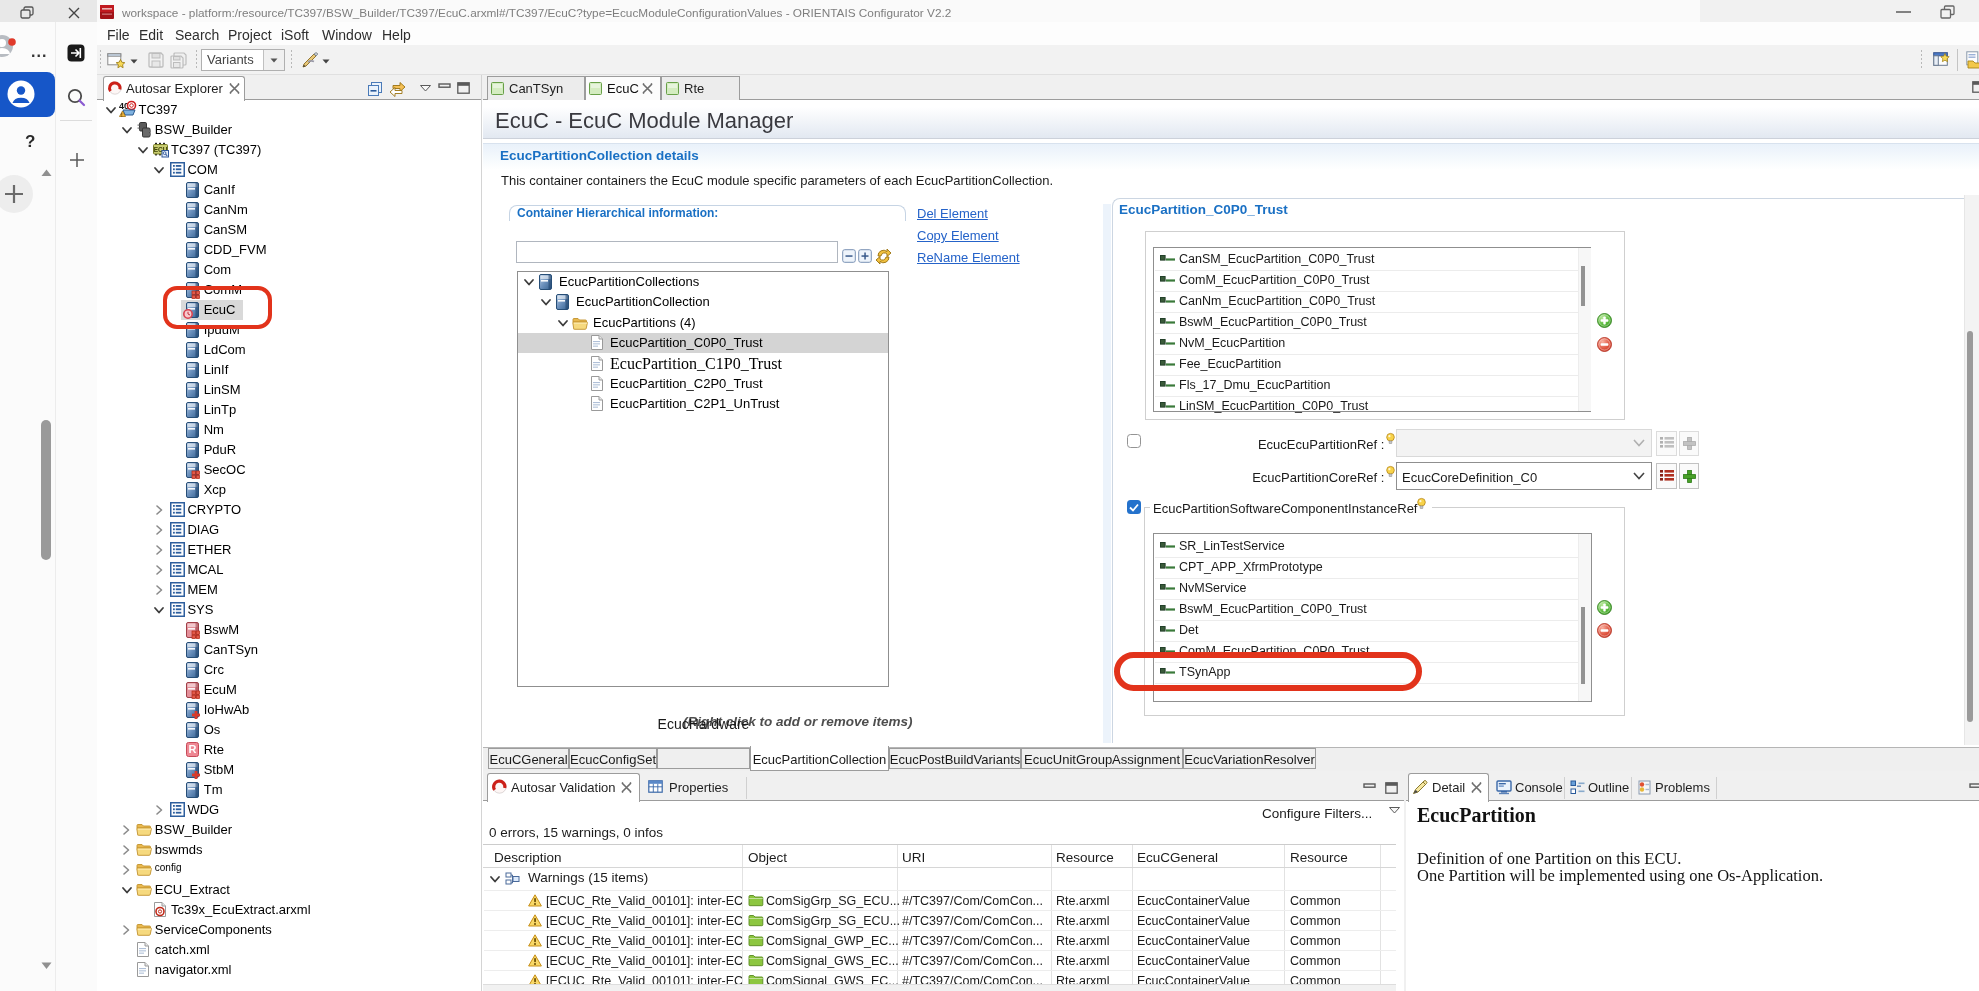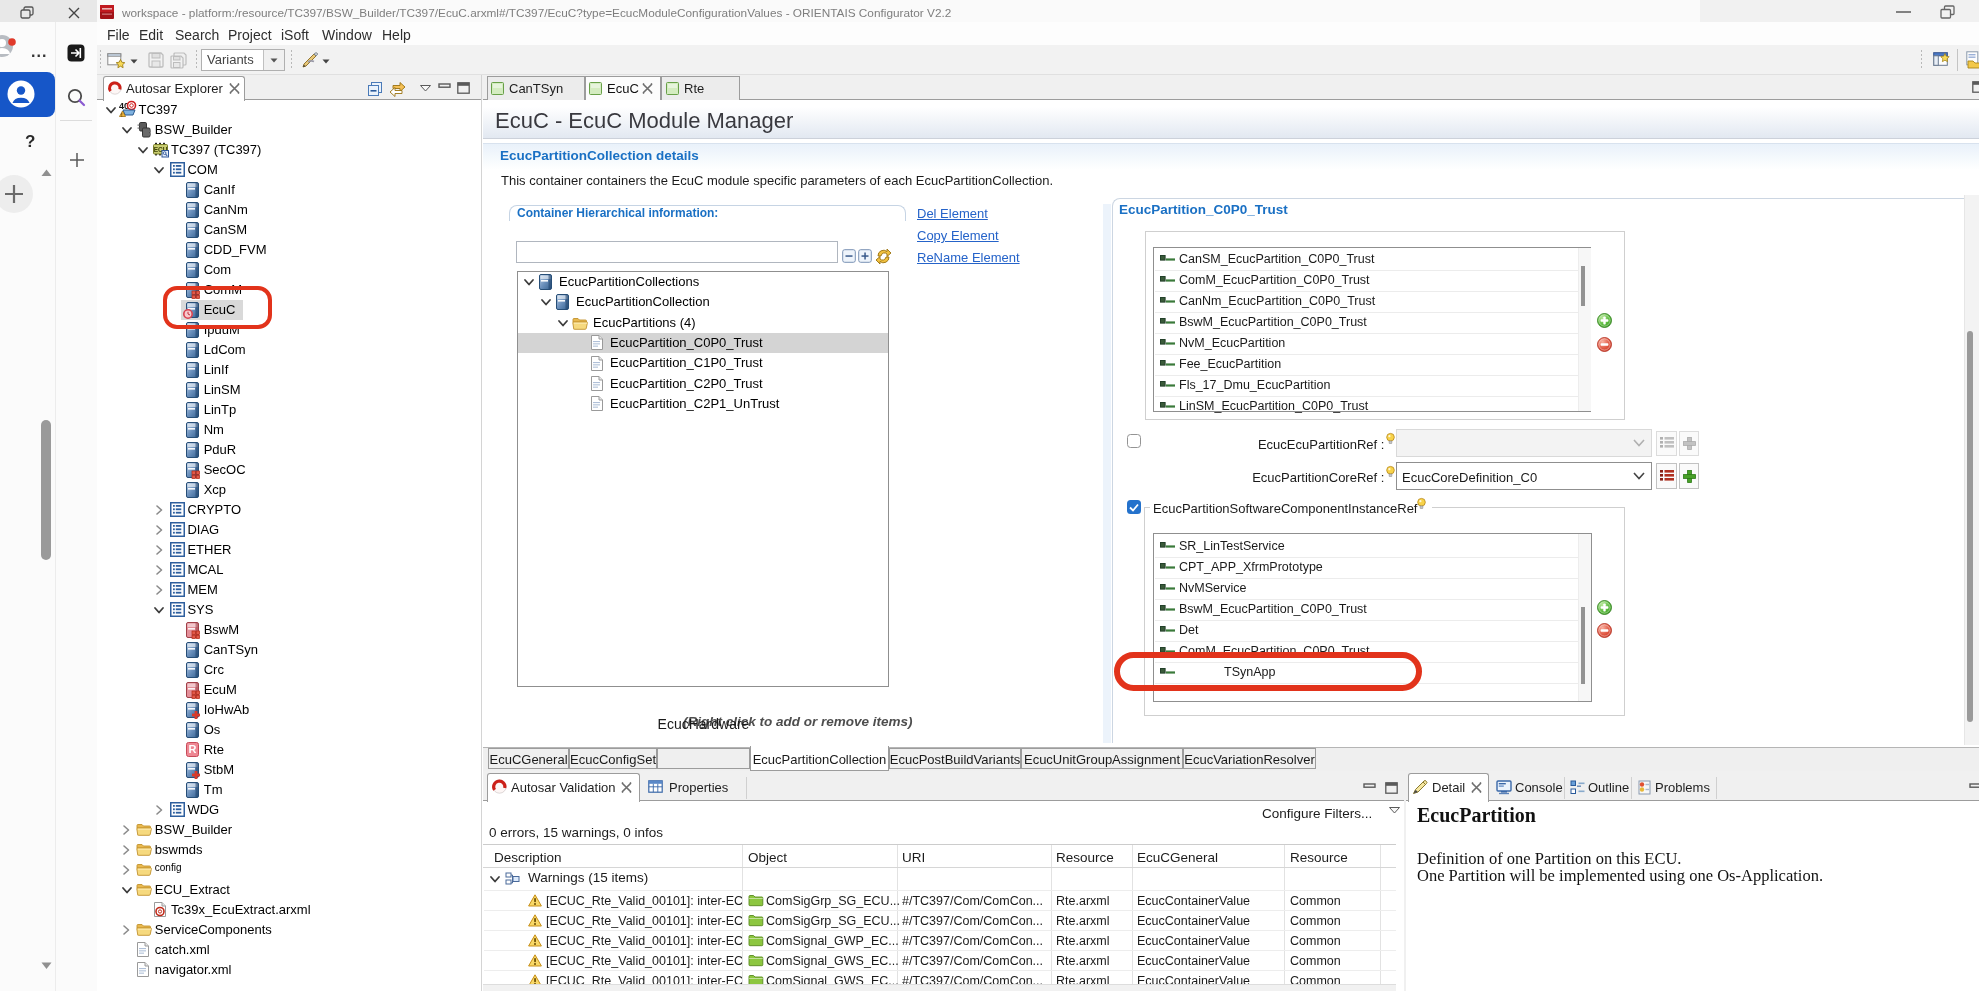--- a/index.html
+++ b/index.html
@@ -696,21 +696,21 @@
     <rect x="2" y="10.6" width="5" height="1.1" fill="#b0c0d8"></rect>
   </svg>
 <div class="tx" style="left:610px;top:334.90000000000003px;font-size:13px;color:#000;">EcucPartition_C0P0_Trust</div>
 <svg class="abs" style="left:590.5px;top:355.70000000000005px" width="12" height="15" viewBox="0 0 12 15">
     <path d="M0.5 0.5 L8 0.5 L11.5 4 L11.5 14.5 L0.5 14.5 Z" fill="#fff" stroke="#9a9a9a"></path>
     <path d="M8 0.5 L8 4 L11.5 4" fill="#e8e8e8" stroke="#9a9a9a"></path>
     <rect x="2" y="6" width="7" height="1.1" fill="#b0c0d8"></rect>
     <rect x="2" y="8.3" width="7" height="1.1" fill="#b0c0d8"></rect>
     <rect x="2" y="10.6" width="5" height="1.1" fill="#b0c0d8"></rect>
   </svg>
-<div class="tx" style="left:610px;top:355.20000000000005px;font-size:13px;color:#000;">EcucPartition_C1P0_Trust</div>
+<div class="tx" style="left:610px;top:355.20000000000005px;font-size:16px;color:#000;font-family:Liberation Serif, serif;">EcucPartition_C1P0_Trust</div>
 <svg class="abs" style="left:590.5px;top:376.00000000000006px" width="12" height="15" viewBox="0 0 12 15">
     <path d="M0.5 0.5 L8 0.5 L11.5 4 L11.5 14.5 L0.5 14.5 Z" fill="#fff" stroke="#9a9a9a"></path>
     <path d="M8 0.5 L8 4 L11.5 4" fill="#e8e8e8" stroke="#9a9a9a"></path>
     <rect x="2" y="6" width="7" height="1.1" fill="#b0c0d8"></rect>
     <rect x="2" y="8.3" width="7" height="1.1" fill="#b0c0d8"></rect>
     <rect x="2" y="10.6" width="5" height="1.1" fill="#b0c0d8"></rect>
   </svg>
 <div class="tx" style="left:610px;top:375.50000000000006px;font-size:13px;color:#000;">EcucPartition_C2P0_Trust</div>
 <svg class="abs" style="left:590.5px;top:396.30000000000007px" width="12" height="15" viewBox="0 0 12 15">
     <path d="M0.5 0.5 L8 0.5 L11.5 4 L11.5 14.5 L0.5 14.5 Z" fill="#fff" stroke="#9a9a9a"></path>
@@ -902,21 +902,21 @@
 <svg class="abs" style="left:1160px;top:647.2499999999998px" width="16" height="9" viewBox="0 0 16 9">
     <rect x="0.5" y="0.5" width="4.6" height="4.6" fill="#3a5a3a" stroke="#23402a"></rect>
     <rect x="6" y="3.4" width="9" height="2.2" fill="#3a7a3a"></rect>
   </svg>
 <div class="tx" style="left:1179px;top:644.2499999999998px;font-size:12.5px;color:#1a1a1a;">ComM_EcucPartition_C0P0_Trust</div>
 <div class="abs" style="left:1154.5px;top:661.7499999999998px;width:423px;height:1px;background:#ececec;"></div>
 <svg class="abs" style="left:1160px;top:668.2999999999997px" width="16" height="9" viewBox="0 0 16 9">
     <rect x="0.5" y="0.5" width="4.6" height="4.6" fill="#3a5a3a" stroke="#23402a"></rect>
     <rect x="6" y="3.4" width="9" height="2.2" fill="#3a7a3a"></rect>
   </svg>
-<div class="tx" style="left:1179px;top:665.2999999999997px;font-size:12.5px;color:#1a1a1a;margin-left:45px;">TSynApp</div>
+<div class="tx" style="left:1179px;top:665.2999999999997px;font-size:12.5px;color:#1a1a1a;">TSynApp</div>
 <div class="abs" style="left:1154.5px;top:682.7999999999997px;width:423px;height:1px;background:#ececec;"></div>
 <div class="abs" style="left:1578px;top:534px;width:13px;height:167px;background:#f7f7f7;border-left:1px solid #ededed;"></div>
 <div class="abs" style="left:1580.5px;top:607px;width:4.5px;height:77px;background:#939393;"></div>
 <svg class="abs" style="left:1597px;top:600px" width="15" height="15" viewBox="0 0 15 15">
     <defs>
       <radialGradient id="gg" cx="0.35" cy="0.3" r="0.9">
         <stop offset="0" stop-color="#b8e89a"></stop>
         <stop offset="0.55" stop-color="#58b83a"></stop>
         <stop offset="1" stop-color="#2a8a18"></stop>
       </radialGradient>

